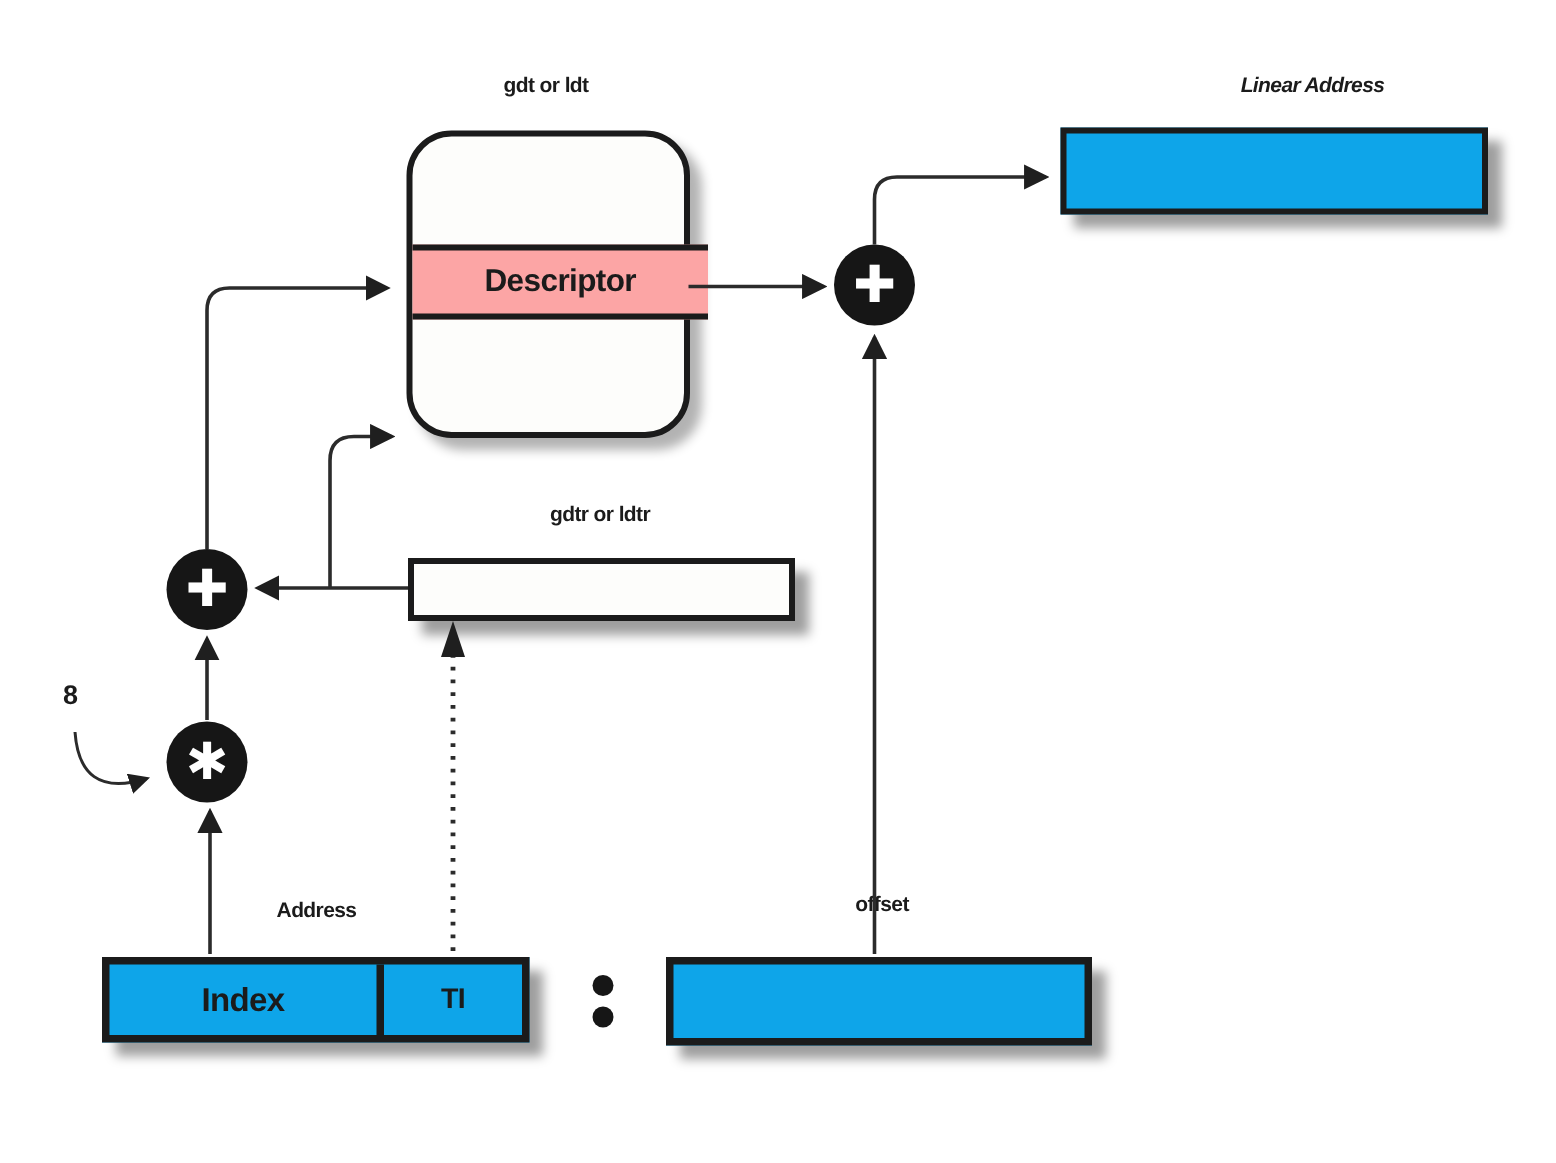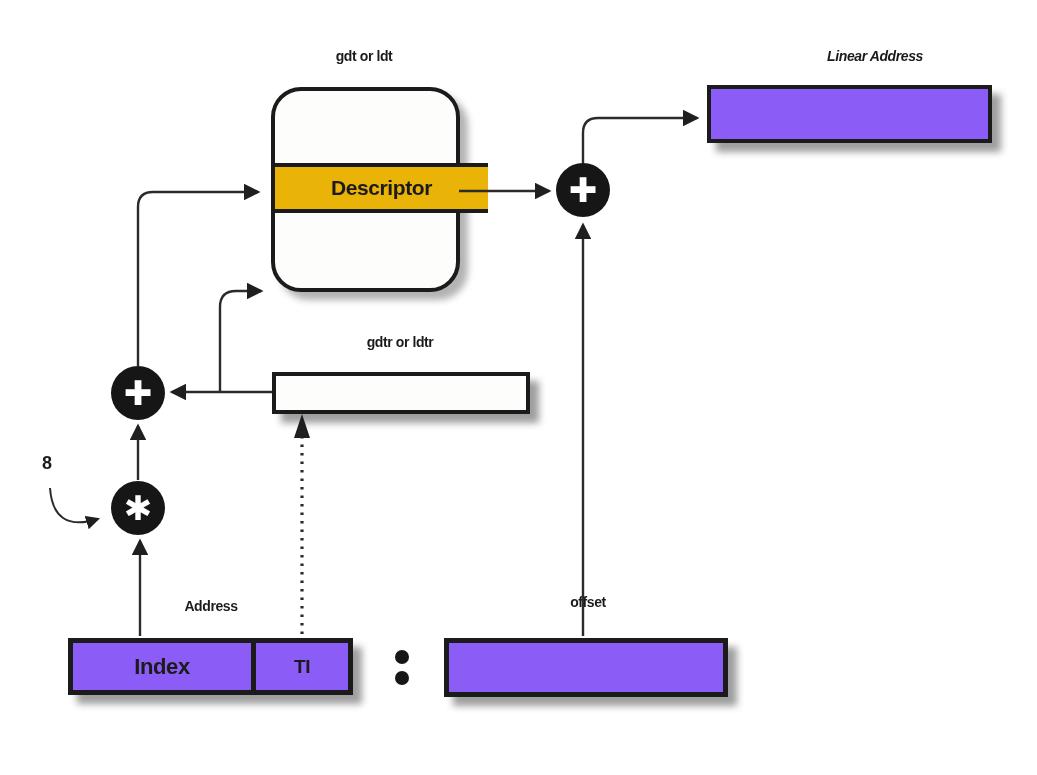--- a/index.html
+++ b/index.html
@@ -19,39 +19,39 @@
     letter-spacing:-0.4px;
     white-space:nowrap;
     transform:translateX(-50%);
     z-index:3;
   }
   .italic{font-style:italic;}
   .box{
     position:absolute;
     box-sizing:border-box;
     border:4px solid #1b1b1b;
-    background:#8b5cf6;
+    background:#0ea5e9;
     box-shadow:9px 9px 7px rgba(0,0,0,0.38);
     z-index:2;
   }
   .box.white{background:#fdfdfb;}
   
   #gdt-box{
     left:271px;top:87px;width:189px;height:205px;
     border-radius:30px;
     background:#fdfdfb;
     box-shadow:8px 8px 7px rgba(0,0,0,0.30);
   }
   #descriptor-row{
     position:absolute;
-    left:275px;top:163px;width:213px;height:50px;
+    left:275px;top:163px;width:197px;height:50px;
     box-sizing:border-box;
     border-top:4px solid #1b1b1b;
     border-bottom:4px solid #1b1b1b;
-    background:#eab308;
+    background:#fca5a5;
     display:flex;align-items:center;justify-content:center;
     font-weight:bold;font-size:21px;letter-spacing:-0.4px;
     z-index:2;
   }
   #linear-box{left:707px;top:85px;width:285px;height:58px;}
   #gdtr-box{left:272px;top:372px;width:258px;height:42px;}
   #offset-box{left:444px;top:638px;width:284px;height:59px;border-width:5px;}
   #selector-box{
     left:68px;top:638px;width:285px;height:57px;
     border-width:5px;

